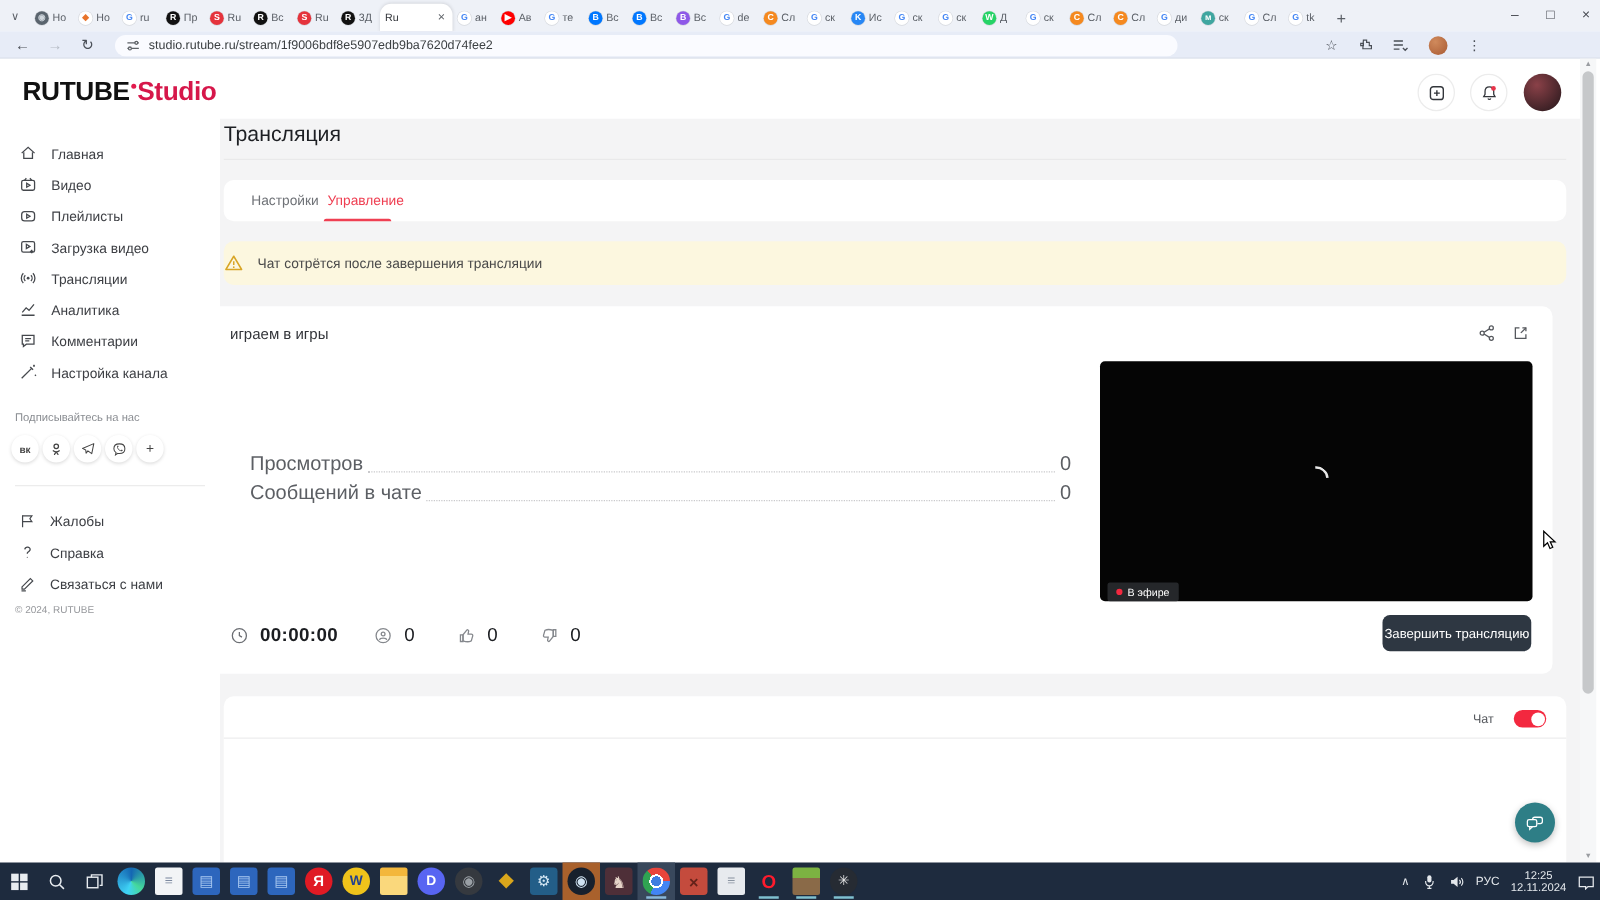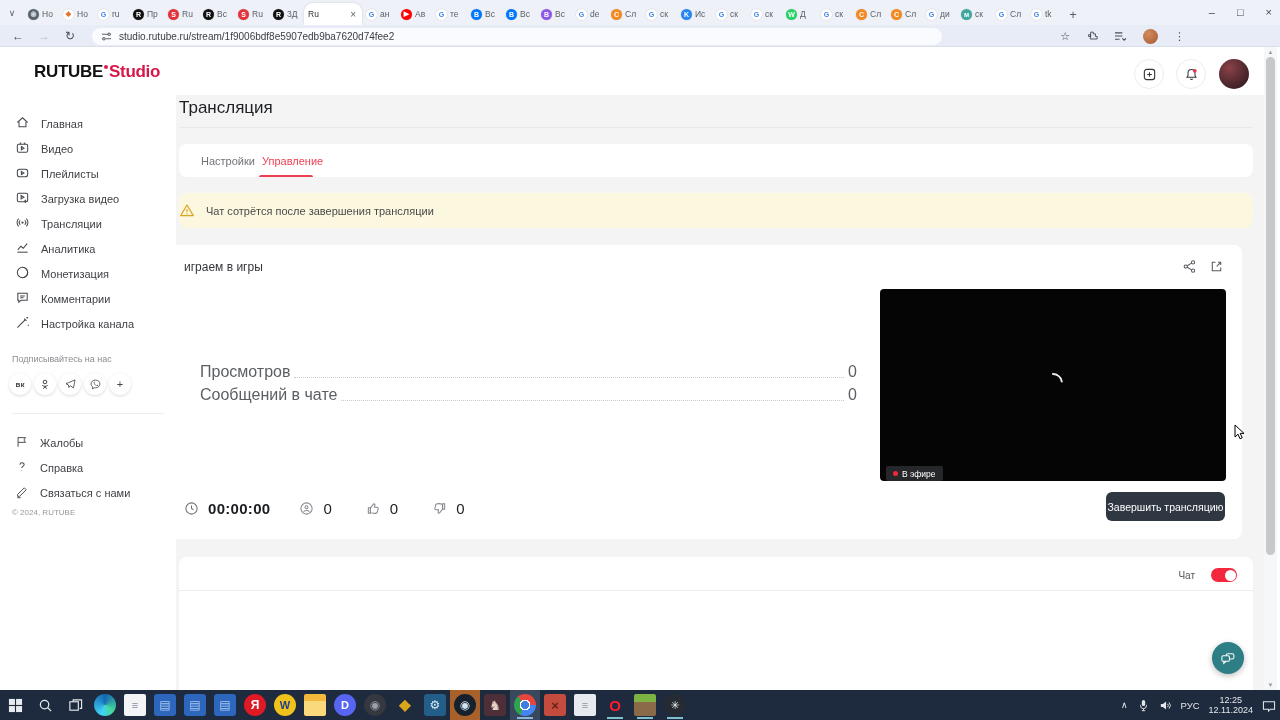--- a/index.html
+++ b/index.html
@@ -20,21 +20,21 @@
 .win-controls span{cursor:default}
 .toolbar{position:absolute;left:0;top:25px;width:1280px;height:22px;background:#e7ecf7;border-bottom:1px solid #d9dee9}
 .nav-ic{position:absolute;top:25px;height:22px;display:flex;align-items:center;justify-content:center;width:20px;font-size:12px;color:#4a4f57}
 .urlbar{position:absolute;left:92px;top:28px;width:850px;height:17px;background:#fafbff;border-radius:9px;display:flex;align-items:center;gap:7px;padding:0 9px;font-size:10px;color:#3c4043}
 .tb-right{position:absolute;top:25px;height:22px;right:95px;display:flex;align-items:center;gap:16px;color:#4a4f57;font-size:11px}
 .browser-avatar{width:15px;height:15px;border-radius:50%;background:radial-gradient(circle at 35% 30%,#d08a5c,#a85a33)}
 
 
 .app{position:absolute;left:0;top:47px;width:1280px;height:643px;background:#fff}
 .main-bg{position:absolute;left:176px;top:48px;width:1088px;height:595px;background:#f4f4f5}
-.logo{position:absolute;left:34px;top:15px;display:flex;align-items:center;font-size:17px;letter-spacing:-.3px}
+.logo{position:absolute;left:18px;top:15px;display:flex;align-items:center;font-size:21px;letter-spacing:-.3px}
 .logo b{font-weight:800;color:#111}
 .logo .dot{width:4px;height:4px;border-radius:50%;background:#e21a4d;margin:0 1px 10px 1px;align-self:center}
 .logo i{font-style:normal;font-weight:600;color:#d6174a}
 .hbtn{position:absolute;top:12px;width:30px;height:30px;border-radius:50%;background:#fff;border:1px solid #ececec;display:flex;align-items:center;justify-content:center}
 .avatar{position:absolute;top:12px;left:1219px;width:30px;height:30px;border-radius:50%;background:radial-gradient(circle at 35% 30%,#8a4148,#23161a)}
 
 
 .sidebar{position:absolute;left:0;top:48px;width:176px;height:595px;background:#fff;padding-top:10px}
 .side-item{display:flex;align-items:flex-end;gap:11px;height:25px;padding-left:15px;font-size:11px;color:#3d3f44;cursor:pointer}
 .side-sec{margin-top:24px;padding-left:12px;font-size:9px;color:#8a8d92}
@@ -364,29 +364,20 @@
           <g fill="none" stroke="#45484d" stroke-width="1.1">
             <path d="M2.5 13h11"></path>
             <path d="M3 10.5 6.3 6.7 8.8 8.8 13 3.8"></path>
           </g>
         </svg>
       <span>Аналитика</span>
     </div>
     <div class="side-item">
       <svg width="15" height="15" viewBox="0 0 16 16">
           <g fill="none" stroke="#45484d" stroke-width="1.1">
-            <circle cx="8" cy="8" r="5.5"></circle>
-            <path d="M8 2.5a5.5 5.5 0 0 1 0 11"></path>
-          </g>
-        </svg>
-      <span>Монетизация</span>
-    </div>
-    <div class="side-item">
-      <svg width="15" height="15" viewBox="0 0 16 16">
-          <g fill="none" stroke="#45484d" stroke-width="1.1">
             <path d="M3 3.5h10v7.5H6.5L4 13v-2H3z"></path>
             <path d="M5.5 6.3h5M5.5 8.3h3.5"></path>
           </g>
         </svg>
       <span>Комментарии</span>
     </div>
     <div class="side-item">
       <svg width="15" height="15" viewBox="0 0 16 16">
           <g fill="none" stroke="#45484d" stroke-width="1.1">
             <path d="M2.5 13.5 11 5"></path>

